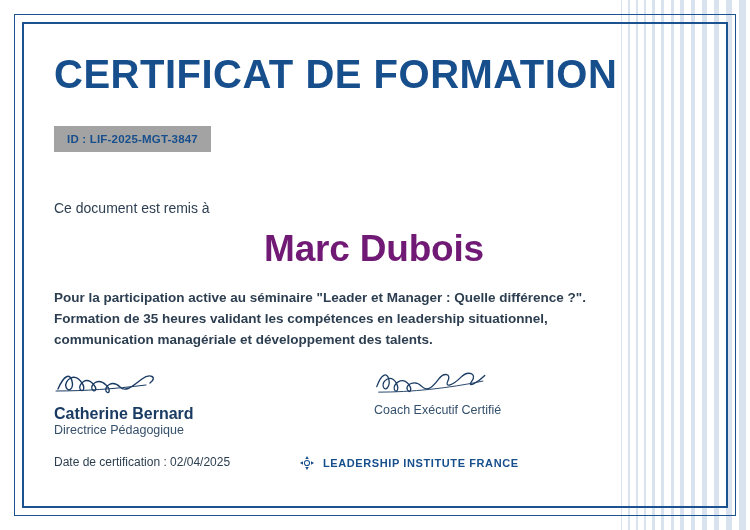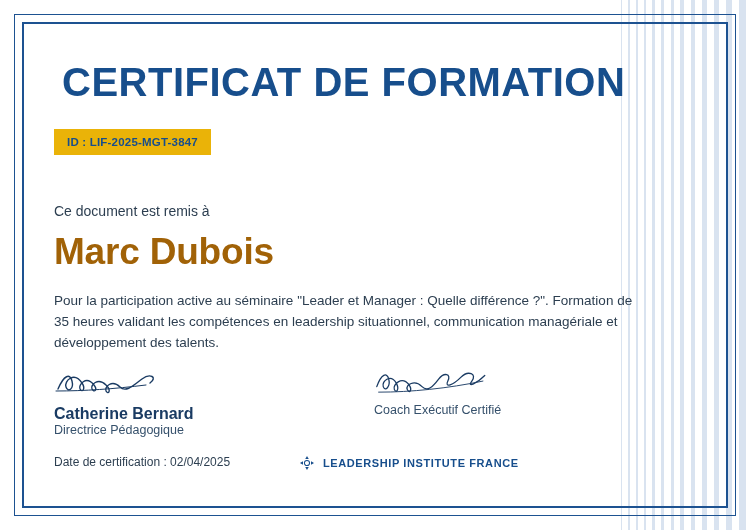--- a/index.html
+++ b/index.html
@@ -66,56 +66,58 @@
     top: 40px;
     width: 640px;
     height: 460px;
   }
 
   .cert-title {
     font-size: 40px;
     font-weight: bold;
     color: #174e8c;
     letter-spacing: 0.5px;
-    margin: 8px;
+    margin: 0;
     line-height: 1.1;
     padding-top: 12px;
   }
 
   .id-badge {
     display: inline-block;
-    margin-top: 17px;
-    background: #eab308;
+    margin-top: 30px;
+    background: #a3a3a3;
     color: #174e8c;
     font-size: 11.5px;
     font-weight: bold;
     padding: 7px 13px;
     letter-spacing: 0.2px;
   }
 
   .remis-line {
     margin-top: 48px;
     font-size: 14px;
     color: #2c3e50;
   }
 
   .recipient {
     margin-top: 12px;
     font-size: 37px;
     font-weight: bold;
-    color: #a16207;
+    color: #701a75;
     letter-spacing: -0.2px;
+    text-align: center;
   }
 
   .description {
     margin-top: 18px;
     font-size: 13.5px;
     line-height: 1.55;
     color: #2c3e50;
     max-width: 580px;
+    font-weight: bold;
   }
 
   .signatures {
     position: absolute;
     top: 325px;
     left: 0;
     width: 620px;
     display: flex;
     gap: 90px;
   }

